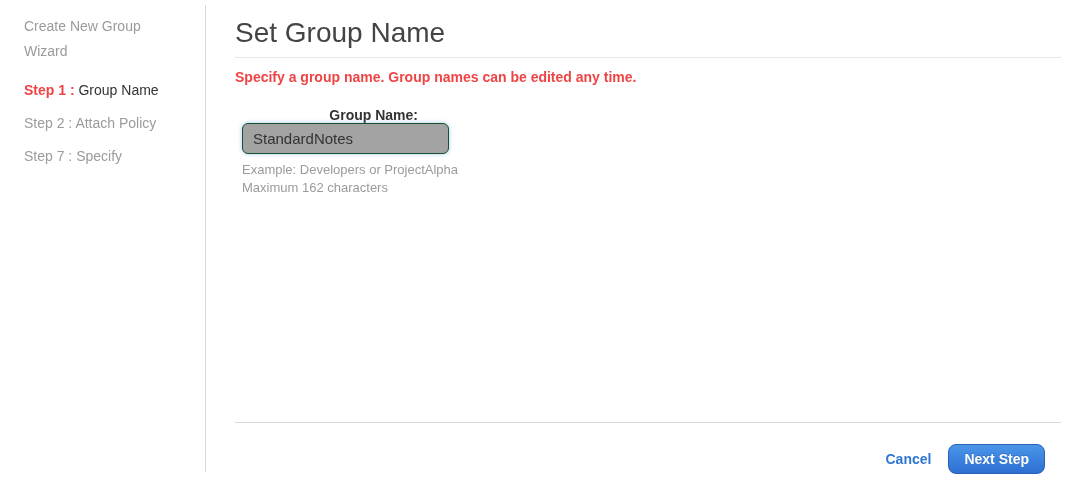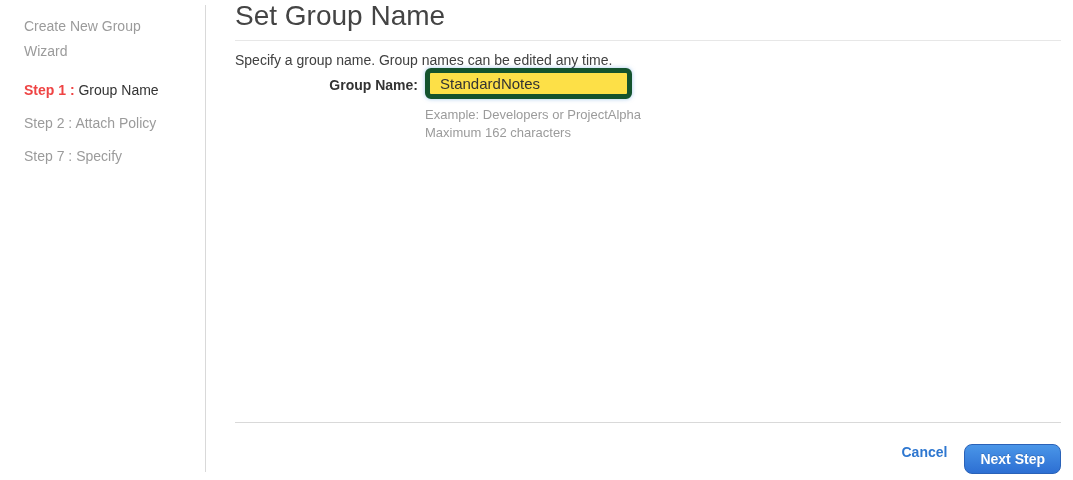--- a/index.html
+++ b/index.html
@@ -38,82 +38,86 @@
   .step.active { color: #333333; }
   .step.active .step-prefix { font-weight: bold; color: #ef4444; }
 
   
   .main {
     position: absolute;
     left: 235px; right: 12px;
     top: 0; bottom: 0;
   }
   .page-title {
+    margin-top: 17px;
     font-size: 28px;
     font-weight: 400;
     color: #444444;
     letter-spacing: 0;
   }
   .title-rule {
     border: none;
     border-top: 1px solid #e7e7e7;
     margin-top: 8px;
   }
   .page-desc {
     margin-top: 11px;
     font-size: 14px;
-    color: #404040;
+    color: #ef4444;
+    font-weight: bold;
   }
 
   
   .form-row {
+    margin-top: 13px;
     display: flex;
     align-items: flex-start;
+    flex-direction: column;
   }
   .field-label {
     width: 183px;
     text-align: right;
     font-size: 14px;
     font-weight: bold;
     color: #333333;
     padding-top: 9px;
   }
   .field-col { margin-left: 7px; }
   .group-name-input {
     width: 207px;
     height: 31px;
     padding: 4px 10px;
     font-family: "Liberation Sans", sans-serif;
     font-size: 15px;
     color: #333333;
-    border: 5px solid #14532d;
+    border: 1px solid #14532d;
     border-radius: 6px;
     outline: none;
     box-shadow: 0 0 4px rgba(88, 155, 218, 0.55);
-    background: #fde047;
+    background: #a3a3a3;
   }
   .field-hint {
     margin-top: 7px;
     font-size: 13px;
     line-height: 18px;
     color: #9b9b9b;
   }
 
   
   .footer-rule {
     position: absolute;
     left: 0; right: 0; top: 422px;
     border: none;
     border-top: 1px solid #d9d9d9;
   }
   .footer-actions {
     position: absolute;
-    right: 0; top: 444px;
+    right: 16px; top: 444px;
     display: flex;
-    align-items: flex-start;
+    align-items: center;
   }
   .cancel-link {
     font-size: 14px;
     font-weight: bold;
     color: #2e77d0;
     text-decoration: none;
     cursor: pointer;
     margin-right: 17px;
   }
   .next-step-button {

